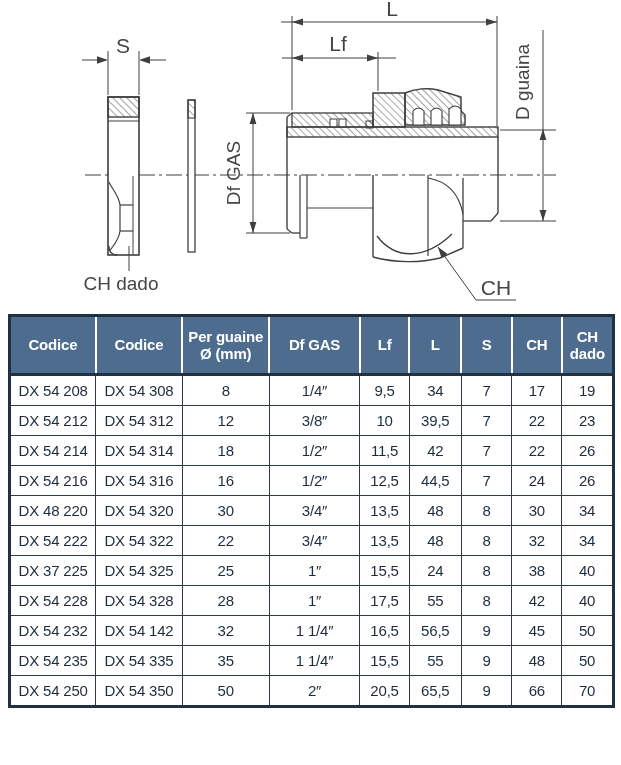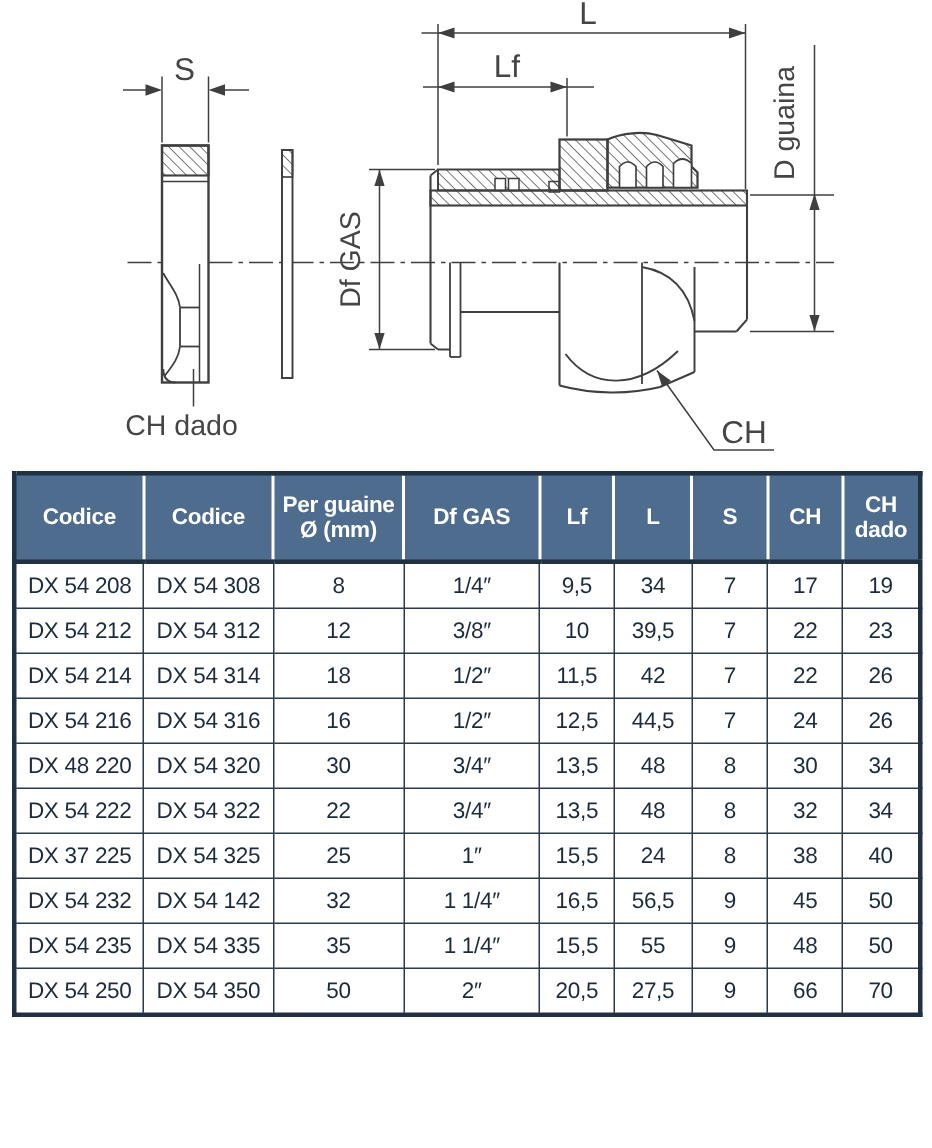--- a/index.html
+++ b/index.html
@@ -261,20 +261,31 @@
           <td class="code">DX 54 325</td>
           <td>25</td>
           <td>1″</td>
           <td>15,5</td>
           <td>24</td>
           <td>8</td>
           <td>38</td>
           <td>40</td>
         </tr>
         <tr>
+          <td class="code">DX 54 228</td>
+          <td class="code">DX 54 328</td>
+          <td>28</td>
+          <td>1″</td>
+          <td>17,5</td>
+          <td>55</td>
+          <td>8</td>
+          <td>42</td>
+          <td>40</td>
+        </tr>
+        <tr>
           <td class="code">DX 54 232</td>
           <td class="code">DX 54 142</td>
           <td>32</td>
           <td>1 1/4″</td>
           <td>16,5</td>
           <td>56,5</td>
           <td>9</td>
           <td>45</td>
           <td>50</td>
         </tr>
@@ -288,20 +299,20 @@
           <td>9</td>
           <td>48</td>
           <td>50</td>
         </tr>
         <tr>
           <td class="code">DX 54 250</td>
           <td class="code">DX 54 350</td>
           <td>50</td>
           <td>2″</td>
           <td>20,5</td>
-          <td>27,5</td>
+          <td>65,5</td>
           <td>9</td>
           <td>66</td>
           <td>70</td>
         </tr>
       </tbody>
   </table>
 </div>
 
 </body></html>

